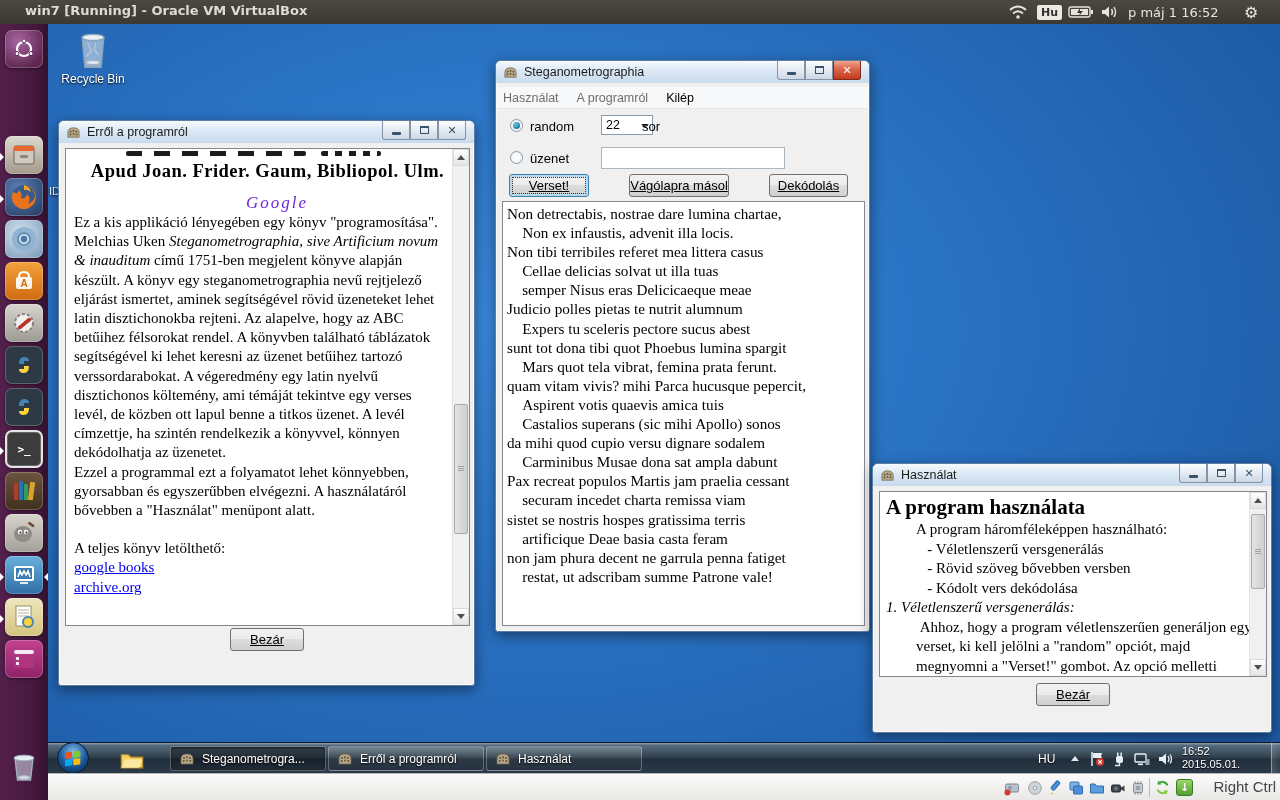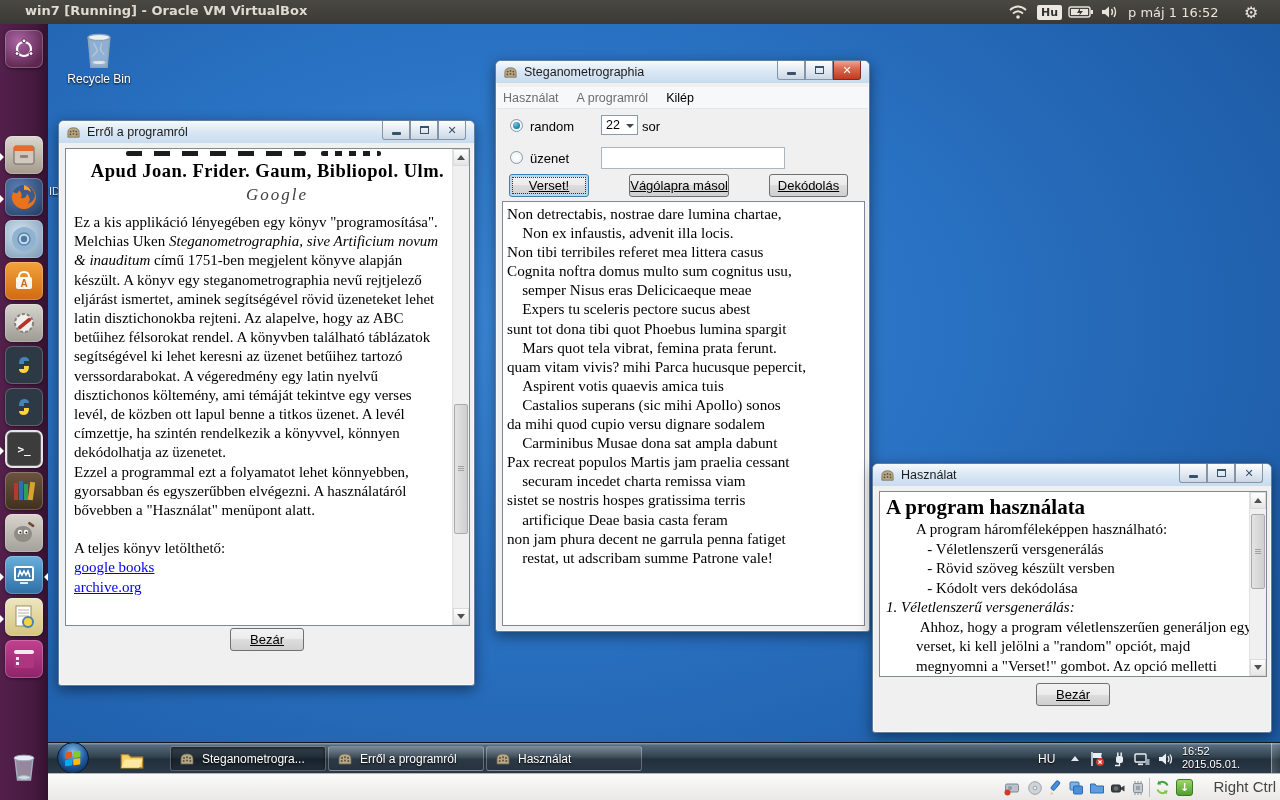--- a/index.html
+++ b/index.html
@@ -47,31 +47,31 @@
   .tri-dn { width:0;height:0;border-left:4px solid transparent;border-right:4px solid transparent;border-top:5px solid #505050; }
   .sthumb { position:absolute; left:1px; width:14px; background:linear-gradient(90deg,#e3e3e3,#cfcfcf); border:1px solid #ababab; border-radius:2px; }
   .sthumb::after { content:""; position:absolute; left:3px; right:3px; top:50%; margin-top:-3px; height:1px; background:#a0a0a0; box-shadow:0 2px 0 #a0a0a0, 0 4px 0 #a0a0a0; }
 
   
   .serif { font-family:"Liberation Serif",serif; }
   #aboutBody { position:absolute; left:6px; top:27px; width:405px; height:478px; background:#fff; border:1px solid #828790; overflow:hidden; }
   #aboutText { position:absolute; left:8px; top:0; width:372px; font:15px/19.2px "Liberation Serif",serif; color:#000; }
   .smudge { position:absolute; background:#1c1c1c; border-radius:2px; filter:blur(.4px); }
   .apud { font:bold 18.5px "Liberation Serif",serif; letter-spacing:.5px; margin-top:12px; text-align:center; width:100%; }
-  .gwm { position:absolute; left:180px; top:36px; color:#404040; font:italic 17px "Liberation Serif",serif; letter-spacing:2px; }
+  .gwm { position:absolute; left:180px; top:44px; color:#6d28d9; font:italic 17px "Liberation Serif",serif; letter-spacing:2px; }
   .link { color:#0000ee; text-decoration:underline; cursor:pointer; display:block; }
   .credits { font:12.5px/18px "Liberation Serif",serif; }
 
   
   #menubar { position:absolute; left:1px; top:26px; right:1px; height:22px; background:#f7f8f9; border-bottom:1px solid #e4e7ea; display:flex; align-items:center; padding-left:6px; gap:18px; font:12.5px "Liberation Sans",sans-serif; }
   .menuitem { color:#6e6e6e; } .menuitem.dark { color:#000; }
   .radio { position:absolute; width:13px; height:13px; border-radius:50%; border:1px solid #8a9aa8; background:radial-gradient(#fff,#e8eef2); }
   .radio.checked::after { content:""; position:absolute; left:2px; top:2px; width:7px; height:7px; border-radius:50%; background:radial-gradient(circle at 35% 30%,#6fc7e8,#1e7ba8 70%); }
   .ctl-label { position:absolute; font:13px "Liberation Sans",sans-serif; color:#000; }
-  .combo { position:absolute; width:37px; height:20px; border:1px solid #8a9aa8; background:#fff; font:12.5px "Liberation Sans",sans-serif; display:flex; align-items:center; padding-left:4px; }
+  .combo { position:absolute; width:52px; height:20px; border:1px solid #8a9aa8; background:#fff; font:12.5px "Liberation Sans",sans-serif; display:flex; align-items:center; padding-left:4px; }
   .combo .arr { position:absolute; right:3px; top:8px; width:0; height:0; border-left:4px solid transparent; border-right:4px solid transparent; border-top:4px solid #444; }
   .textbox { position:absolute; height:22px; border:1px solid #aab6c0; background:#fff; }
   #poemBox { position:absolute; left:6px; top:140px; width:363px; height:425px; background:#fff; border:1px solid #828790; overflow:hidden; padding:2px 4px; }
   .poem-line { font:15.2px/19.1px "Liberation Serif",serif; white-space:pre-wrap; color:#000; }
 
   
   #usageBody { position:absolute; left:6px; top:27px; width:388px; height:186px; background:#fff; border:1px solid #828790; overflow:hidden; padding:2px 6px; }
   .u-head { font:bold 21px/26px "Liberation Serif",serif; }
   .u-line { font:15px/19.5px "Liberation Serif",serif; white-space:pre-wrap;margin-left:30px; }
   .u-sect { font:italic 15px/19.5px "Liberation Serif",serif; }
@@ -258,21 +258,21 @@
         <path d="M6 8 L24 8 L21.5 30 L8.5 30 Z" fill="rgba(215,225,235,.55)" stroke="#9fb0bf" stroke-width="1.4"></path>
         <ellipse cx="15" cy="8" rx="10" ry="2.8" fill="#e6edf3" stroke="#9fb0bf"></ellipse>
         <ellipse cx="15" cy="27.5" rx="6" ry="1.8" fill="#d4dde6" stroke="#aebdc9"></ellipse>
       </svg>
   </div>
 </div>
 
 <div id="vm">
   <div id="desktop">
 
-    <div class="deskicon" style="left:16px; top:8px;">
+    <div class="deskicon" style="left:10px; top:8px;">
       <svg width="34" height="38" viewBox="0 0 24 28">
           <path d="M4 4 L20 4 L18 26 L6 26 Z" fill="rgba(225,233,242,.55)" stroke="#8fa3b5"></path>
           <ellipse cx="12" cy="4" rx="8" ry="2.3" fill="#e8eff5" stroke="#8fa3b5"></ellipse>
           <ellipse cx="12" cy="22.5" rx="5.2" ry="1.6" fill="#dde6ee" stroke="#9fb0c0"></ellipse>
           <path d="M8 8 L11 14 L7 18 M14 8 L13 13 L16 17" stroke="#b8c6d2" fill="none"></path>
         </svg>
       <span class="desklabel">Recycle Bin</span>
     </div>
 
     <div class="desklabel" style="position:absolute; left:1px; top:159px; font-size:11px;">ID</div>
@@ -386,22 +386,23 @@
       <input class="textbox" style="left: 105px; top: 86px; width: 184px;" value="">
 
       <div class="btn focused" style="left:13px; top:113px; width:80px;">Verset!</div>
       <div class="btn" style="left:133px; top:113px; width:100px;">Vágólapra másol</div>
       <div class="btn" style="left:273px; top:113px; width:79px;">Dekódolás</div>
 
       <div id="poemBox">
         <div class="poem-line">Non detrectabis, nostrae dare lumina chartae,</div>
           <div class="poem-line">    Non ex infaustis, advenit illa locis.</div>
           <div class="poem-line">Non tibi terribiles referet mea littera casus</div>
-          <div class="poem-line">Cognita noftra domus multo sum cognitus usu,</div>
+          <div class="poem-line">    Cellae delicias solvat ut illa tuas</div>
           <div class="poem-line">    semper Nisus eras Delicicaeque meae</div>
+          <div class="poem-line">Judicio polles pietas te nutrit alumnum</div>
           <div class="poem-line">    Expers tu sceleris pectore sucus abest</div>
           <div class="poem-line">sunt tot dona tibi quot Phoebus lumina spargit</div>
           <div class="poem-line">    Mars quot tela vibrat, femina prata ferunt.</div>
           <div class="poem-line">quam vitam vivis? mihi Parca hucusque pepercit,</div>
           <div class="poem-line">    Aspirent votis quaevis amica tuis</div>
           <div class="poem-line">    Castalios superans (sic mihi Apollo) sonos</div>
           <div class="poem-line">da mihi quod cupio versu dignare sodalem</div>
           <div class="poem-line">    Carminibus Musae dona sat ampla dabunt</div>
           <div class="poem-line">Pax recreat populos Martis jam praelia cessant</div>
           <div class="poem-line">    securam incedet charta remissa viam</div>
@@ -437,21 +438,21 @@
         <div class="capbtn last">
             <span class="xglyph">✕</span>
           </div>
       </div>
 
       <div id="usageBody">
         <div class="u-head">A program használata</div>
         <div class="u-line">A program háromféleképpen használható:</div>
         <div>
           <div class="u-line">   - Véletlenszerű versgenerálás</div>
-            <div class="u-line">   - Rövid szöveg készült versben</div>
+            <div class="u-line">   - Rövid szöveg bővebben versben</div>
             <div class="u-line">   - Kódolt vers dekódolása</div>
             <div class="u-line"></div>
         </div>
         <div class="u-sect">1. Véletlenszerű versgenerálás:</div>
         <div class="u-line"> Ahhoz, hogy a program véletlenszerűen generáljon egy verset, ki kell jelölni a "random" opciót, majd megnyomni a "Verset!" gombot. Az opció melletti legördülő listából</div>
         <div class="sbar" style="right:0; top:0; height:184px;">
           <div class="sarrow" style="top:0;">
               <div class="tri-up"></div>
             </div>
           <div class="sthumb" style="top:22px; height:75px;"></div>

